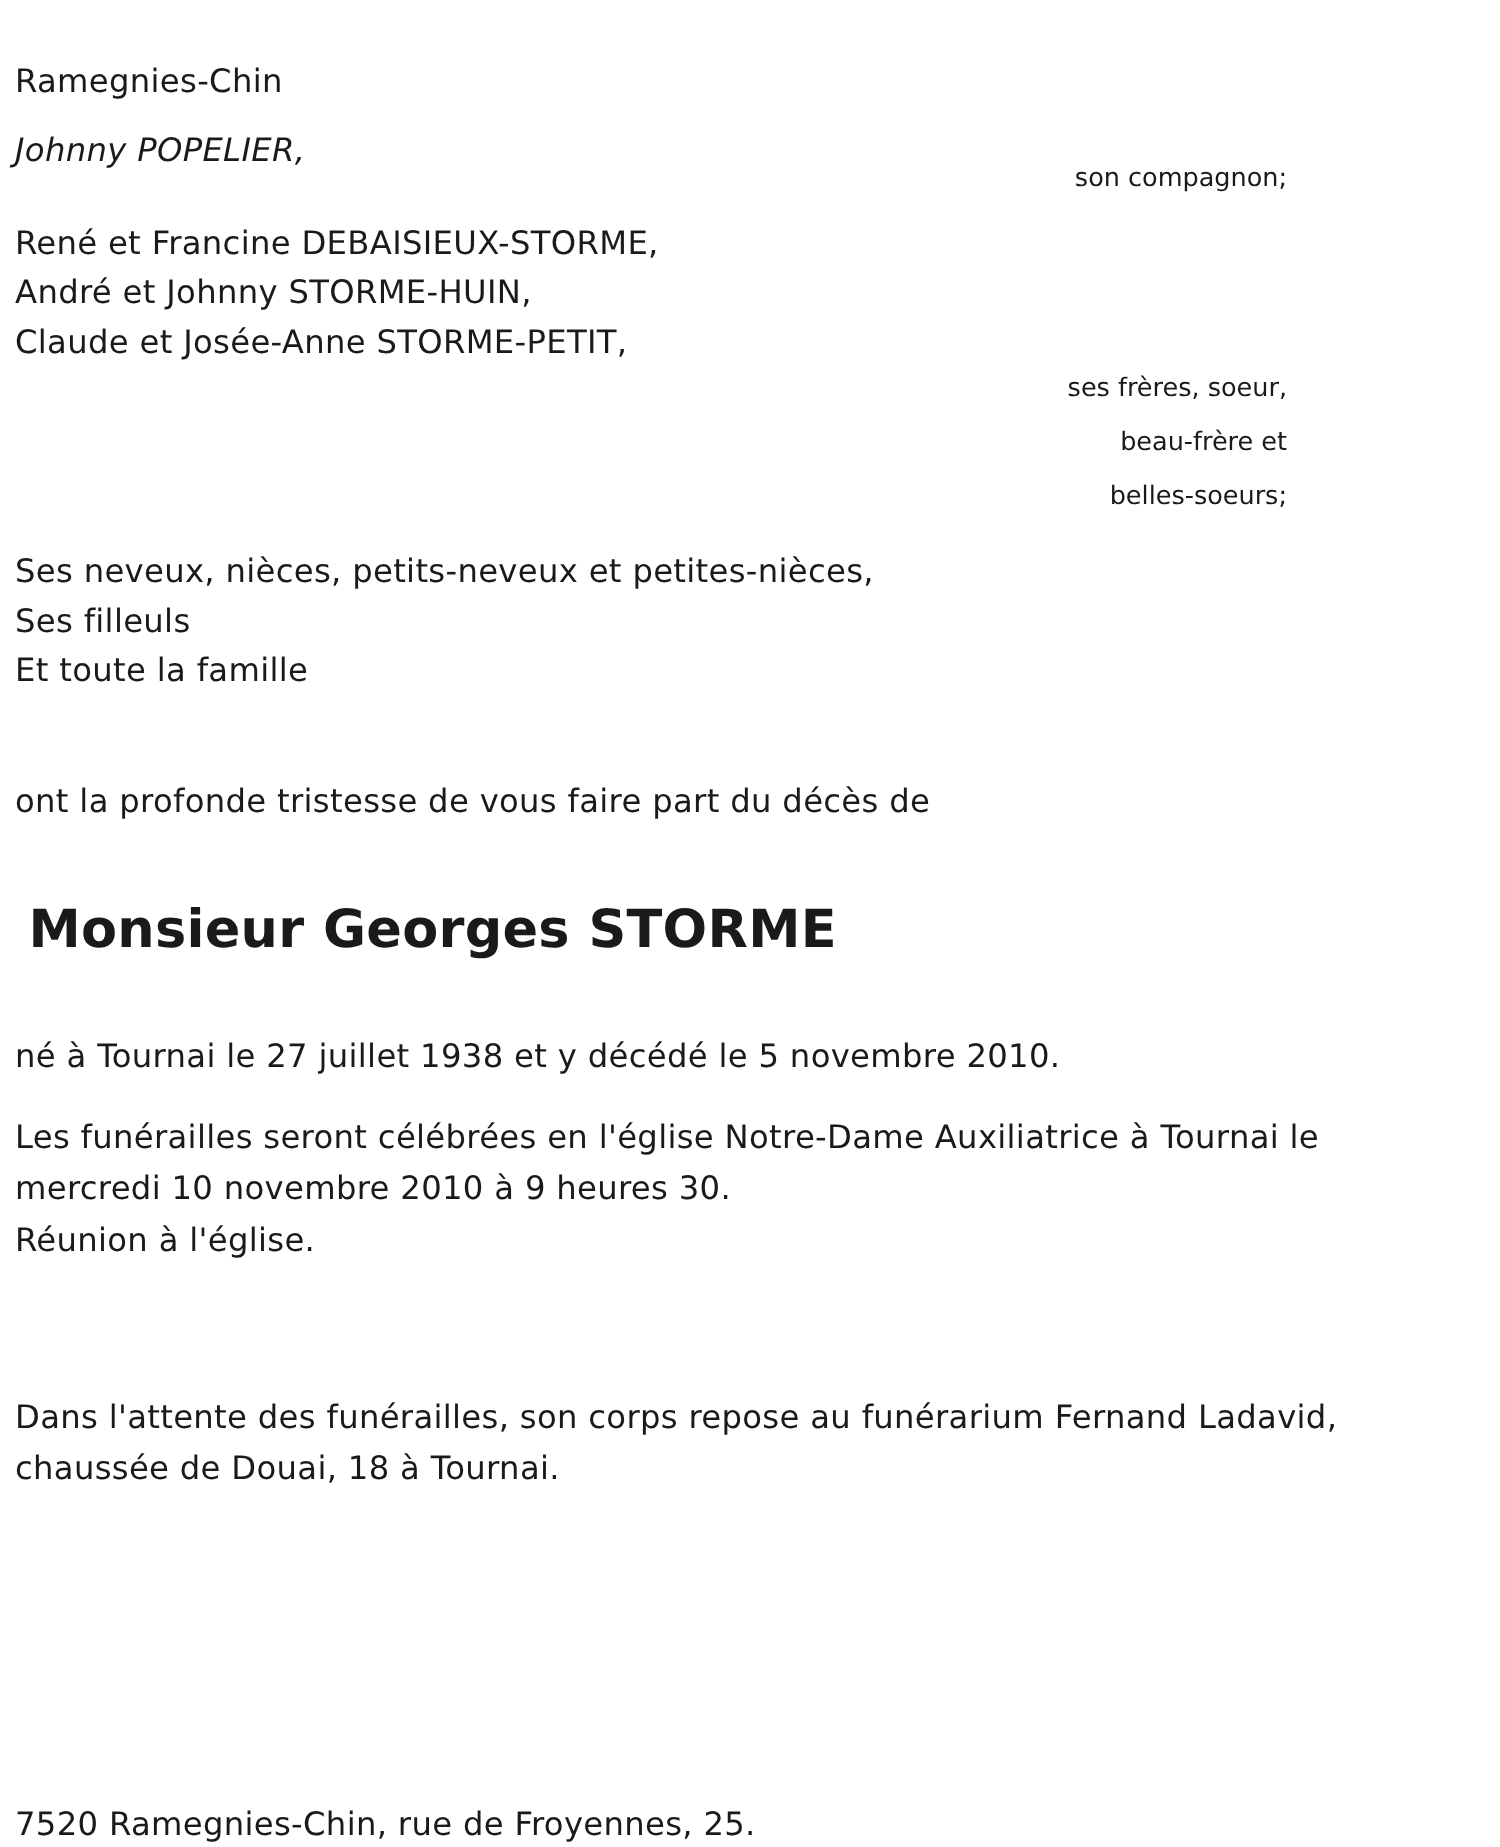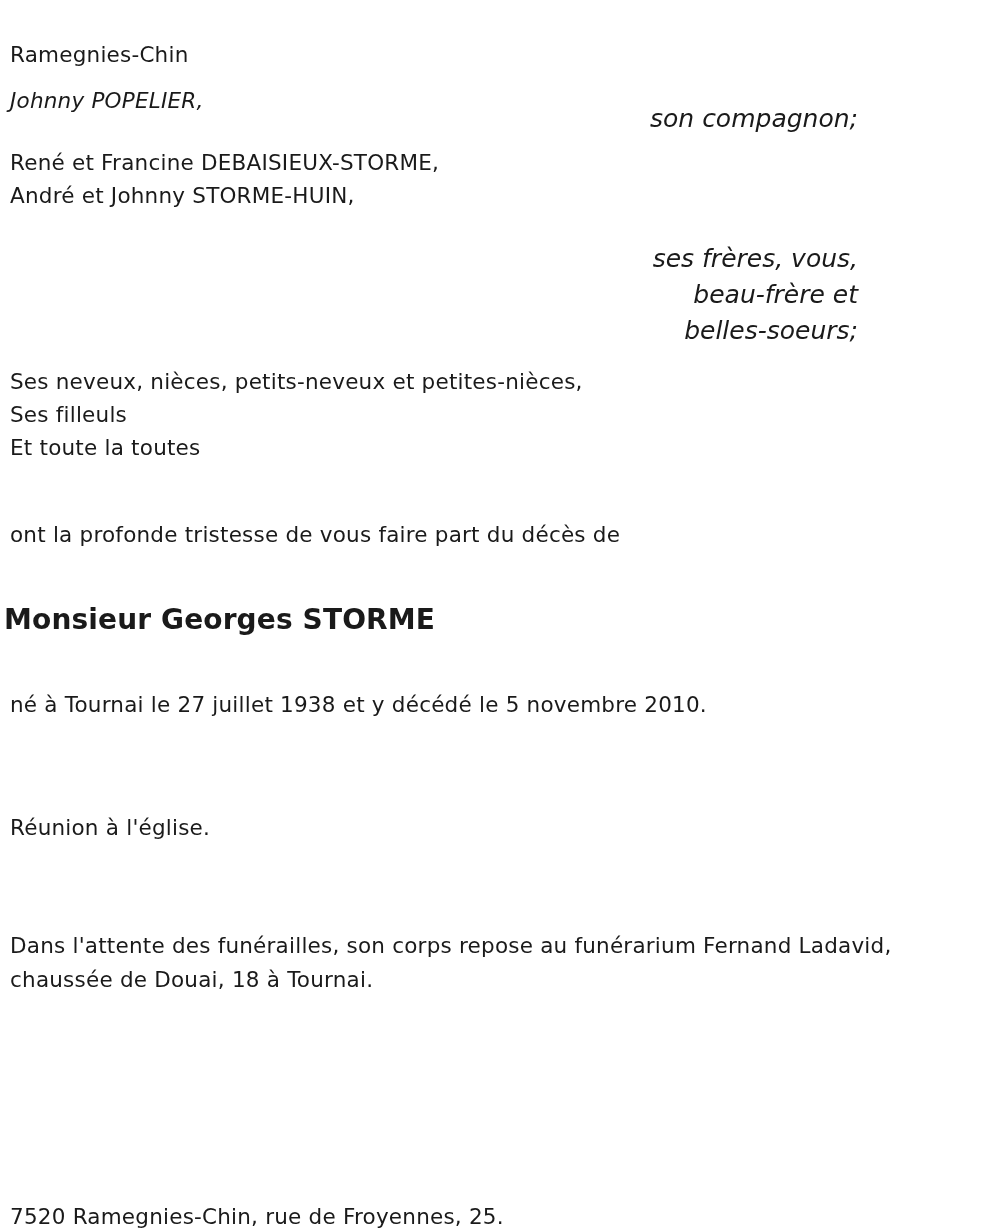--- a/index.html
+++ b/index.html
@@ -33,31 +33,30 @@
     line-height: 26px;
     letter-spacing: 0.01em;
     white-space: pre;
   }
 
   
   .rel {
     position: absolute;
     right: 10px;
     text-align: right;
-    font-style: italic;
-    font-size: 25px;
+    font-size: 17px;
     line-height: 26px;
     white-space: pre;
     color: #1a1a1a;
   }
 
   .deceased-name {
     position: absolute;
-    left: 4px;
-    font-size: 28px;
+    left: 19px;
+    font-size: 35px;
     font-weight: bold;
     line-height: 36px;
     letter-spacing: 0.005em;
     white-space: pre;
   }
 
   
   .para {
     position: absolute;
     left: 10px;
@@ -75,39 +74,41 @@
   <div class="line" style="top:18px;">Ramegnies-Chin</div>
 
   <div class="line" style="top:64px;font-style:italic;">Johnny POPELIER,</div>
 
   <div class="rel" style="top:82px;">son compagnon;</div>
 
   <div class="line" style="top:126px;">René et Francine DEBAISIEUX-STORME,</div>
 
   <div class="line" style="top:159px;">André et Johnny STORME-HUIN,</div>
 
+  <div class="line" style="top:192px;">Claude et Josée-Anne STORME-PETIT,</div>
 
-  <div class="rel" style="top:222px;">ses frères, vous,</div>
+  <div class="rel" style="top:222px;">ses frères, soeur,</div>
 
   <div class="rel" style="top:258px;">beau-frère et</div>
 
   <div class="rel" style="top:294px;">belles-soeurs;</div>
 
   <div class="line" style="top:345px;">Ses neveux, nièces, petits-neveux et petites-nièces,</div>
 
   <div class="line" style="top:378px;">Ses filleuls</div>
 
-  <div class="line" style="top:411px;">Et toute la toutes</div>
+  <div class="line" style="top:411px;">Et toute la famille</div>
 
   <div class="line" style="top:498px;">ont la profonde tristesse de vous faire part du décès de</div>
 
   <div class="deceased-name" style="top:578px;">Monsieur Georges STORME</div>
 
   <div class="line" style="top:668px;">né à Tournai le 27 juillet 1938 et y décédé le 5 novembre 2010.</div>
 
+  <div class="para" style="top:718px;">Les funérailles seront célébrées en l'église Notre-Dame Auxiliatrice à Tournai le mercredi 10 novembre 2010 à 9 heures 30.</div>
 
   <div class="para" style="top:787px;">Réunion à l'église.</div>
 
 
   <div class="para" style="top:905px;">Dans l'attente des funérailles, son corps repose au funérarium Fernand Ladavid, chaussée de Douai, 18 à Tournai.</div>
 
 
 
 
   <div class="line" style="top:1180px;">7520 Ramegnies-Chin, rue de Froyennes, 25.</div>

